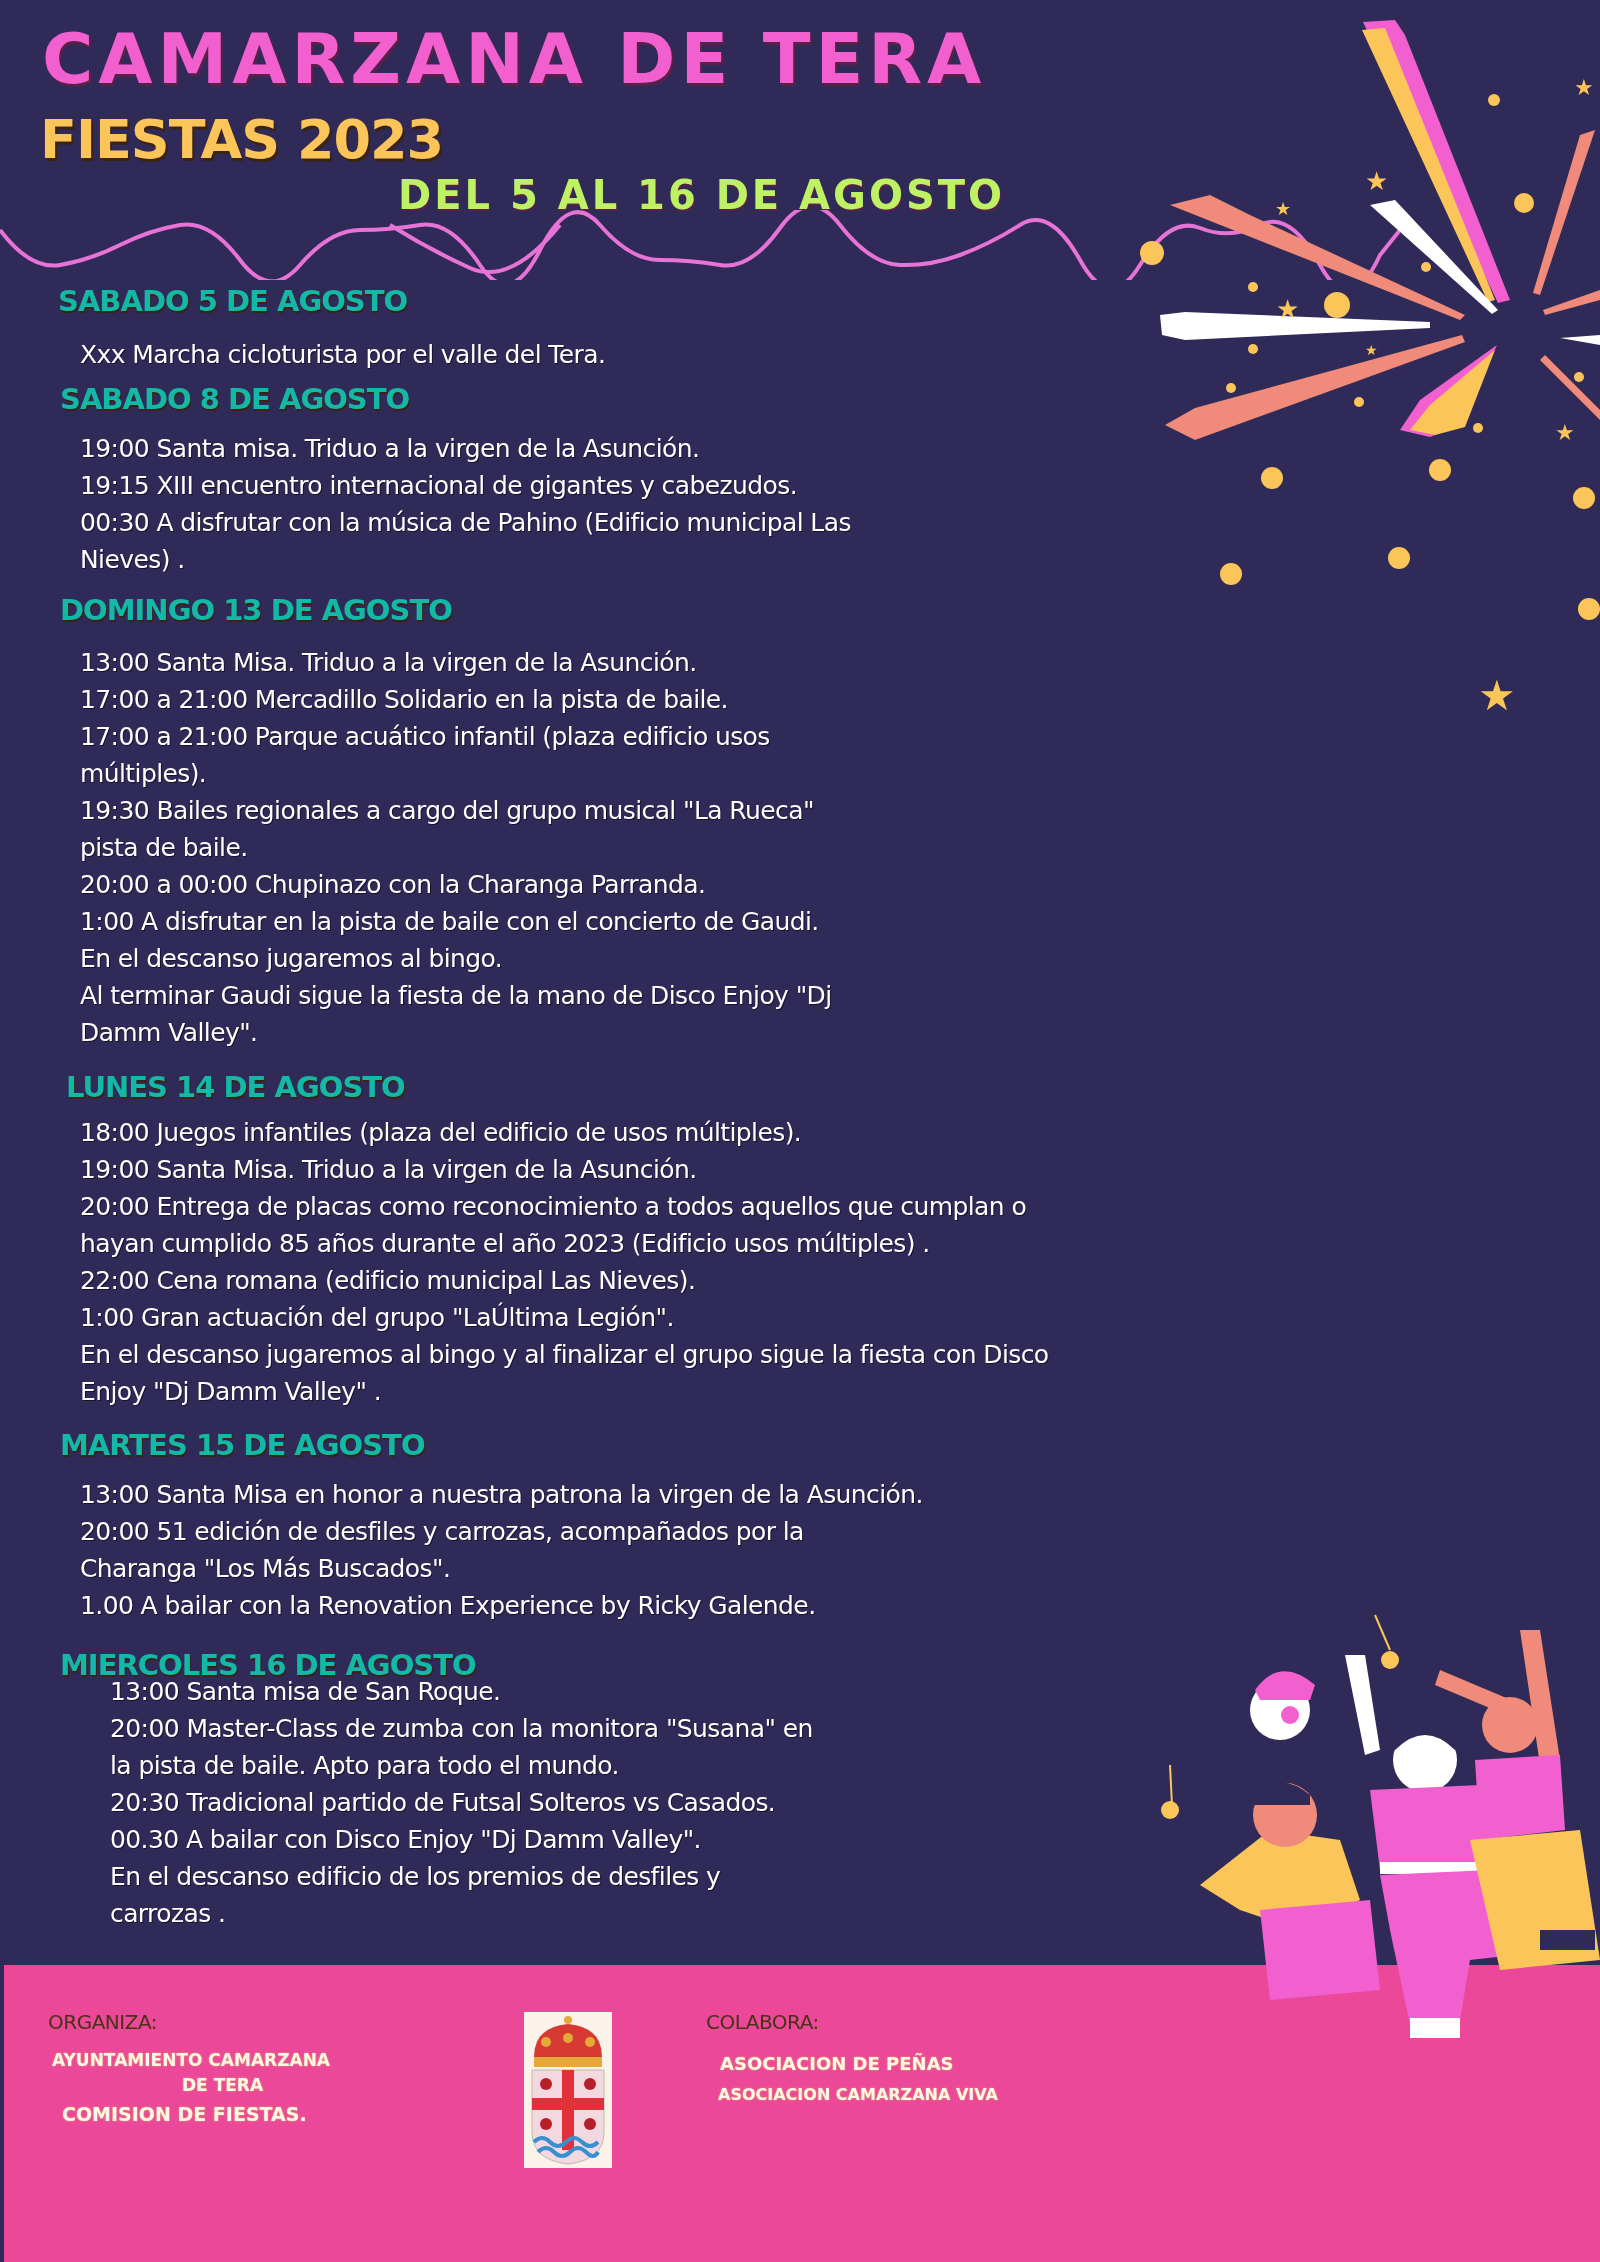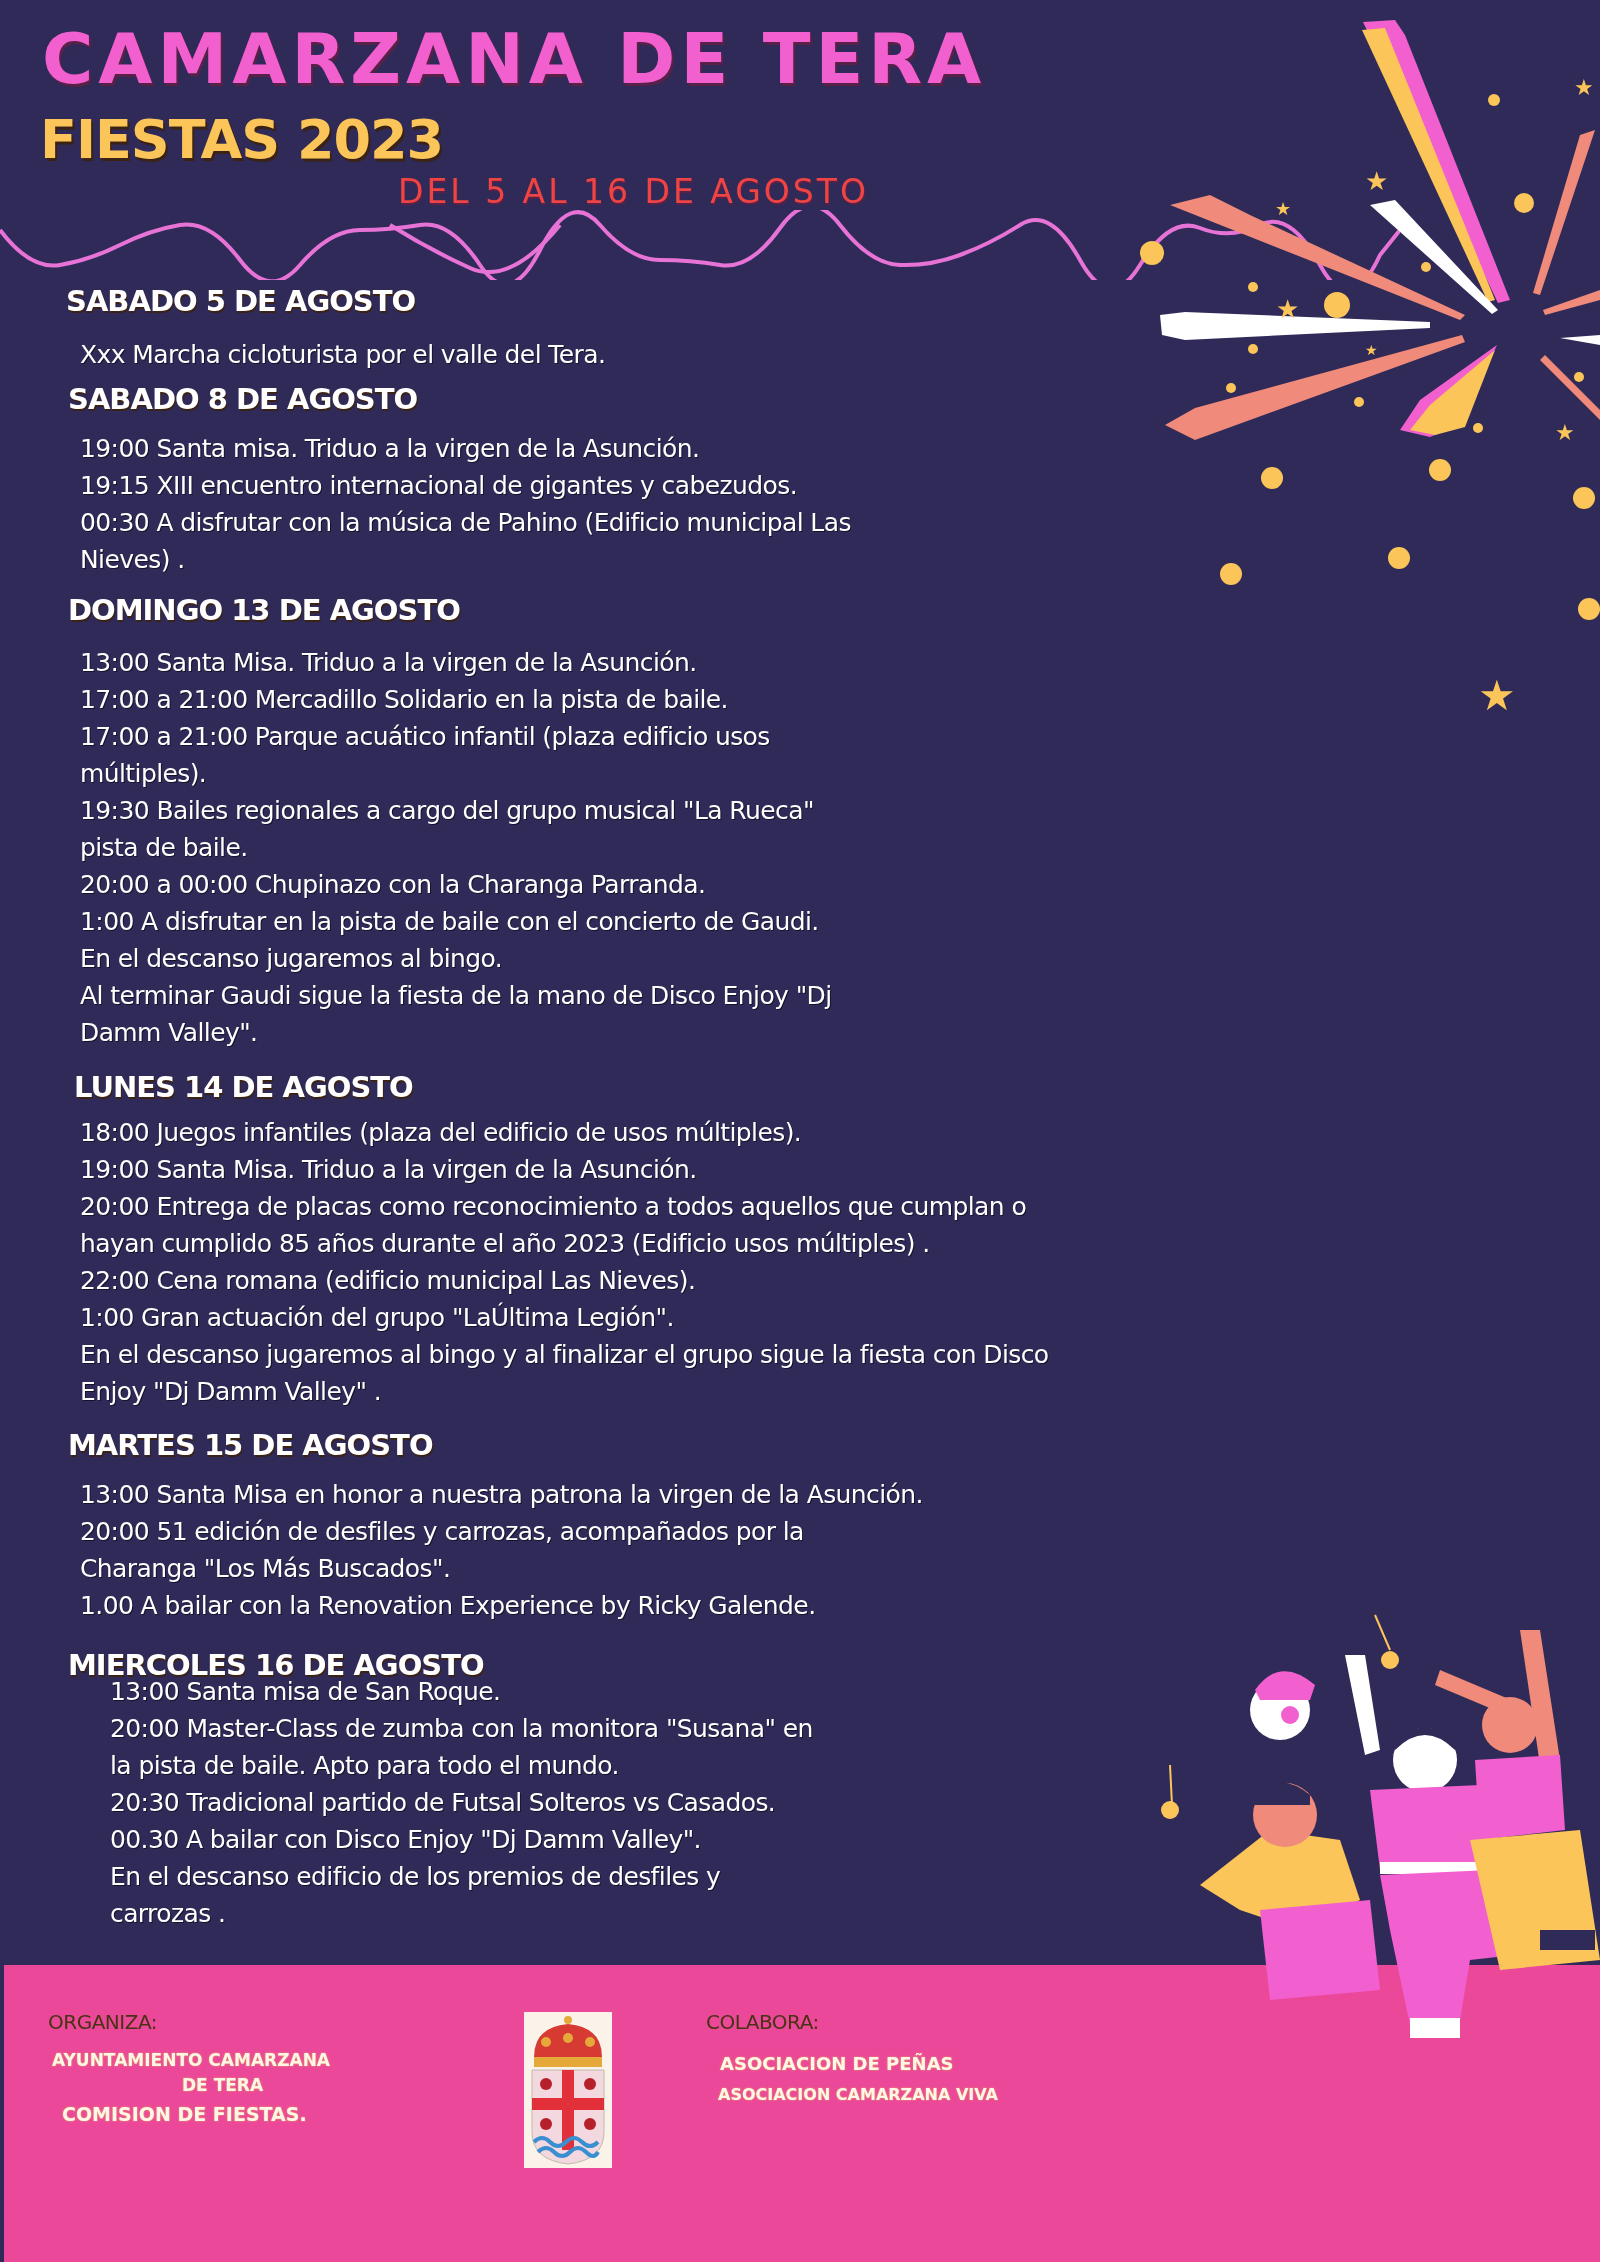--- a/index.html
+++ b/index.html
@@ -20,29 +20,29 @@
     font-size: 70px; letter-spacing: 5px; color: #f25fcf;
     text-shadow: 2px 3px 0 #5a2148;
   }
   .subtitle {
     position: absolute; left: 40px; top: 108px;
     font-weight: bold; font-size: 54px; letter-spacing: -1px; color: #fcc55a;
     text-shadow: 2px 3px 0 #3a2214;
   }
   .dates {
     position: absolute; left: 398px; top: 172px;
-    font-weight: normal; font-size: 33px; letter-spacing: 3px; color: #ef4444;
+    font-weight: bold; font-size: 40px; letter-spacing: 3px; color: #bef264;
     text-shadow: 1px 2px 0 #5a2148;
   }
   .wave { position: absolute; left: 0; top: 210px; width: 1400px; height: 70px; }
 
   
   .day-heading {
     position: absolute; font-weight: bold; font-size: 29px; letter-spacing: -1px;
-    color: #ffffff; text-shadow: 1px 2px 0 #3a2214; white-space: nowrap; margin-left: 8px;
+    color: #14b8a6; text-shadow: 1px 2px 0 #3a2214; white-space: nowrap;
   }
   .event-block {
     position: absolute; font-size: 25px; line-height: 37px; color: #ffffff;
     letter-spacing: -0.6px; white-space: nowrap;
     text-shadow: 1px 1px 0 #15122c;
   }
   .event-line { display: block; }
 
   
   .footer {

